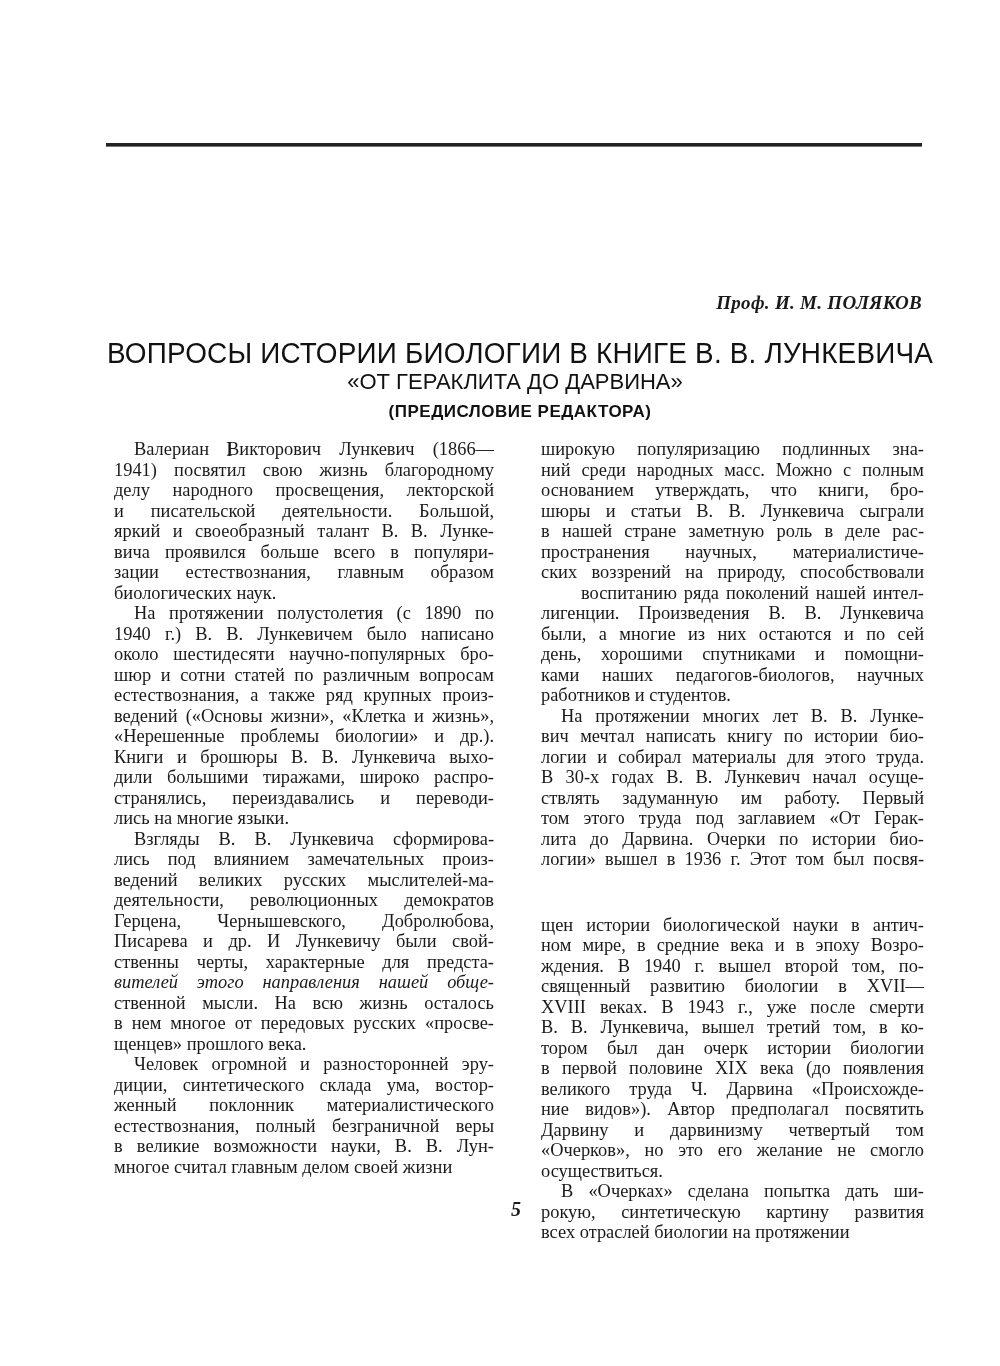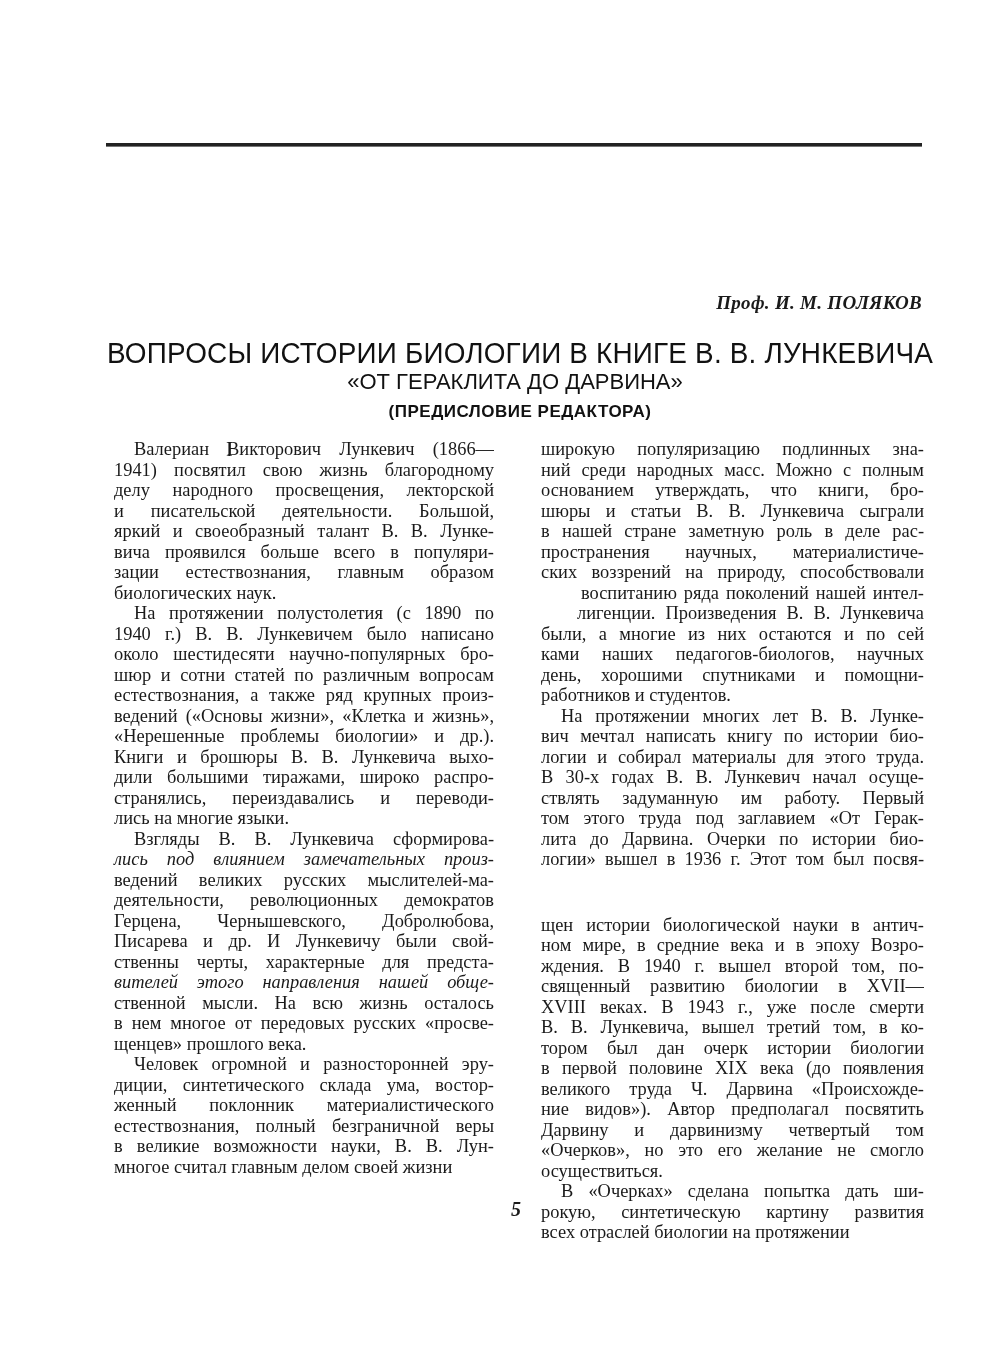--- a/index.html
+++ b/index.html
@@ -125,21 +125,21 @@
       <span class="line" style="display: block;">естествознания, а также ряд крупных произ-</span>
       <span class="line" style="display: block;">ведений («Основы жизни», «Клетка и жизнь»,</span>
       <span class="line" style="display: block;">«Нерешенные проблемы биологии» и др.).</span>
       <span class="line" style="display: block;">Книги и брошюры В. В. Лункевича выхо-</span>
       <span class="line" style="display: block;">дили большими тиражами, широко распро-</span>
       <span class="line" style="display: block;">странялись, переиздавались и переводи-</span>
       <span class="line last" style="display: block;">лись на многие языки.</span>
     </div>
     <div>
       <span class="line indent" style="display: block;">Взгляды В. В. Лункевича сформирова-</span>
-      <span class="line" style="display: block; font-style: italic;">лись под влиянием замечательных произ-</span>
+      <span class="line" style="display: block;">лись под влиянием замечательных произ-</span>
       <span class="line" style="display: block;">ведений великих русских мыслителей-ма-</span>
       <span class="line" style="display: block;">деятельности, революционных демократов</span>
       <span class="line" style="display: block;">Герцена, Чернышевского, Добролюбова,</span>
       <span class="line" style="display: block;">Писарева и др. И Лункевичу были свой-</span>
       <span class="line" style="display: block;">ственны черты, характерные для предста-</span>
       <span class="line" style="display: block; font-style: italic;">вителей этого направления нашей обще-</span>
       <span class="line" style="display: block;">ственной мысли. На всю жизнь осталось</span>
       <span class="line" style="display: block;">в нем многое от передовых русских «просве-</span>
       <span class="line last" style="display: block;">щенцев» прошлого века.</span>
     </div>
@@ -155,24 +155,24 @@
 <div class="column col-right">
     <div>
       <span class="line" style="display: block;">широкую популяризацию подлинных зна-</span>
       <span class="line" style="display: block;">ний среди народных масс. Можно с полным</span>
       <span class="line" style="display: block;">основанием утверждать, что книги, бро-</span>
       <span class="line" style="display: block;">шюры и статьи В. В. Лункевича сыграли</span>
       <span class="line" style="display: block;">в нашей стране заметную роль в деле рас-</span>
       <span class="line" style="display: block;">пространения научных, материалистиче-</span>
       <span class="line" style="display: block;">ских воззрений на природу, способствовали</span>
       <span class="line" style="display: block; margin-left: 40px;">воспитанию ряда поколений нашей интел-</span>
-      <span class="line" style="display: block; margin-left: 36px;">лигенции. Произведения В. В. Лункевича</span>
+      <span class="line" style="display: block;">лигенции. Произведения В. В. Лункевича</span>
       <span class="line" style="display: block;">были, а многие из них остаются и по сей</span>
+      <span class="line" style="display: block;">день, хорошими спутниками и помощни-</span>
       <span class="line" style="display: block;">ками наших педагогов-биологов, научных</span>
-      <span class="line" style="display: block;">день, хорошими спутниками и помощни-</span>
       <span class="line last" style="display: block;">работников и студентов.</span>
     </div>
     <div>
       <span class="line indent" style="display: block;">На протяжении многих лет В. В. Лунке-</span>
       <span class="line" style="display: block;">вич мечтал написать книгу по истории био-</span>
       <span class="line" style="display: block;">логии и собирал материалы для этого труда.</span>
       <span class="line" style="display: block;">В 30-х годах В. В. Лункевич начал осуще-</span>
       <span class="line" style="display: block;">ствлять задуманную им работу. Первый</span>
       <span class="line" style="display: block;">том этого труда под заглавием «От Герак-</span>
       <span class="line" style="display: block;">лита до Дарвина. Очерки по истории био-</span>

